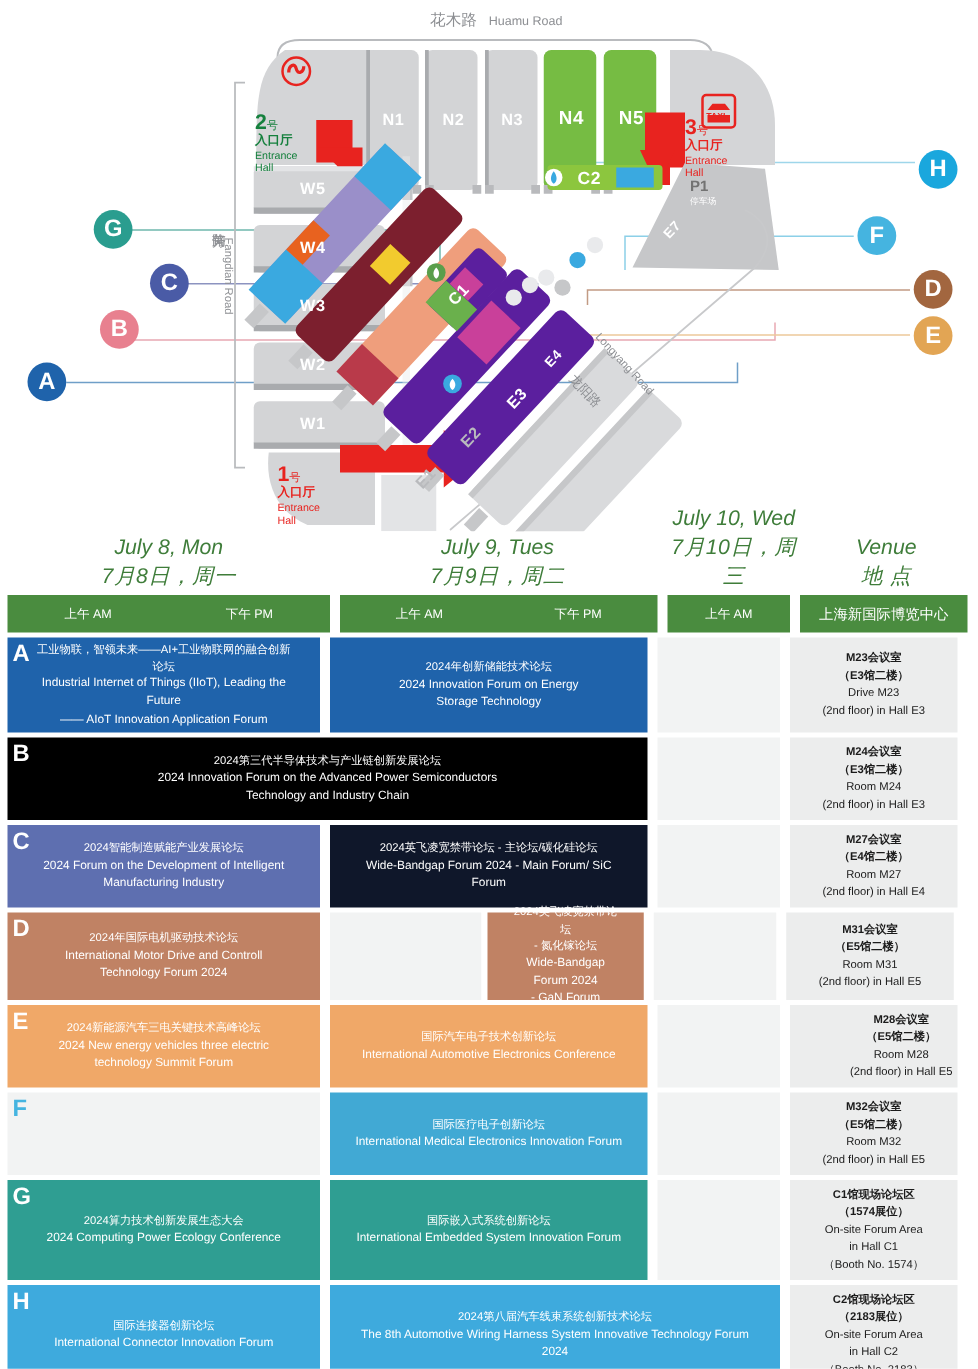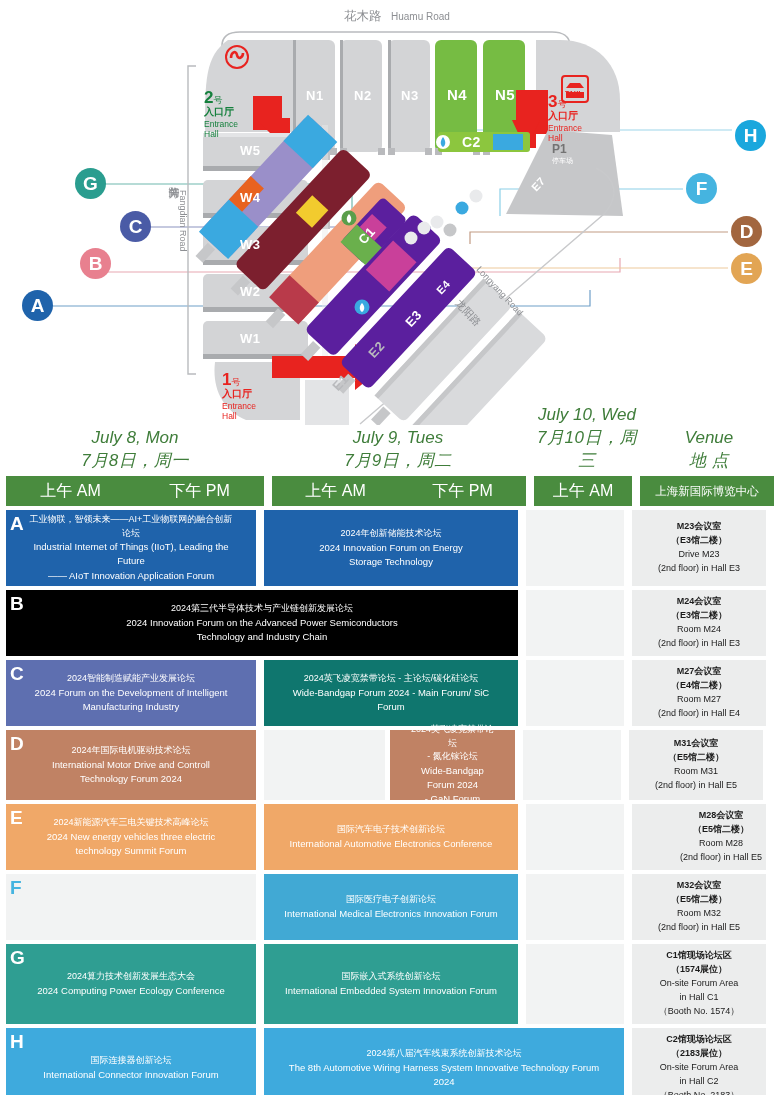--- a/index.html
+++ b/index.html
@@ -33,21 +33,21 @@
   
   #sched { position:relative; width:782px; padding:0 6px; }
 
   #daterow { display:flex; align-items:flex-end; height:48px; }
   .dcell { text-align:center; color:#3f7d3a; font-size:17px; line-height:1.35;font-style:italic; }
   .dcell .l2 { letter-spacing:.5px; }
 
   #headrow { display:flex; height:30px; margin-top:3px; }
   .hblock {
     background:#4a8c3f; color:#fff; display:flex;
-    align-items:center; font-size:16px;
+    align-items:center; font-size:10px;
   }
   .hblock .hh { flex:1; text-align:center; }
 
   .grow { display:flex; margin-top:4px; position:relative; }
   .letter {
     position:absolute; left:4px; top:4px;
     font-size:19px; font-weight:bold; line-height:1; z-index:5;
   }
   .cell {
     display:flex; flex-direction:column; align-items:center;
@@ -401,21 +401,21 @@
         </div>
       </div>
       <div class="grow" style="height: 66px;">
         <div class="letter" style="color: rgb(255, 255, 255);">C</div>
         <div class="cell" style="width: 250px; background: rgb(94, 111, 176);">
           <div class="cn">2024智能制造赋能产业发展论坛</div>
           <div>2024 Forum on the Development of Intelligent</div>
           <div>Manufacturing Industry</div>
         </div>
         <div class="gap"></div>
-        <div class="cell" style="width: 254px; background: #0f766e;">
+        <div class="cell" style="width: 254px; background: #0f172a;">
           <div class="cn">2024英飞凌宽禁带论坛 - 主论坛/碳化硅论坛</div>
           <div>Wide-Bandgap Forum 2024 - Main Forum/ SiC Forum</div>
         </div>
         <div class="gap"></div>
         <div class="cell empty" style="width: 98px;"></div>
         <div class="gap"></div>
         <div class="venue" style="width: 134px;">
           <div style="font-weight: bold;">M27会议室</div>
           <div style="font-weight: bold;">（E4馆二楼）</div>
           <div>Room M27</div>

